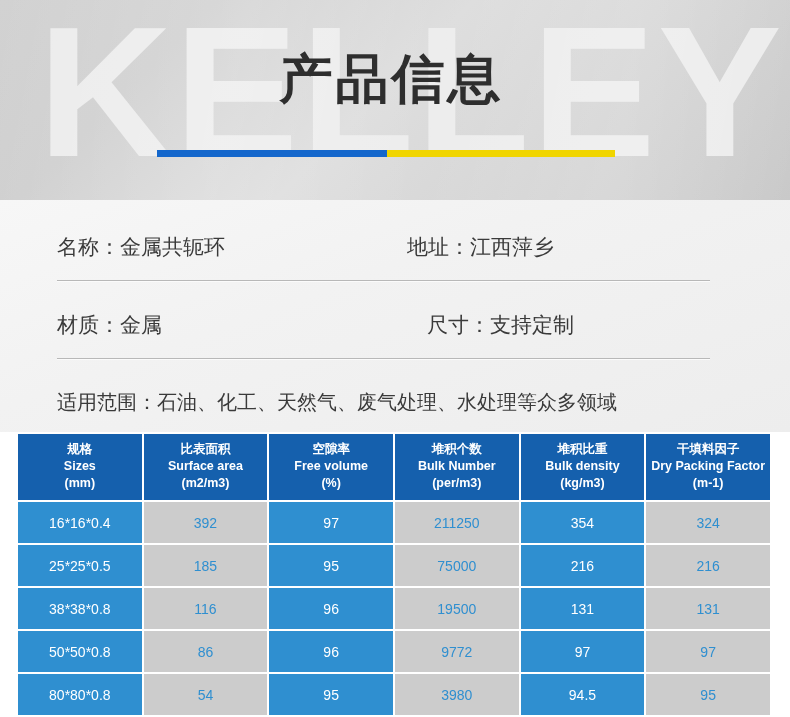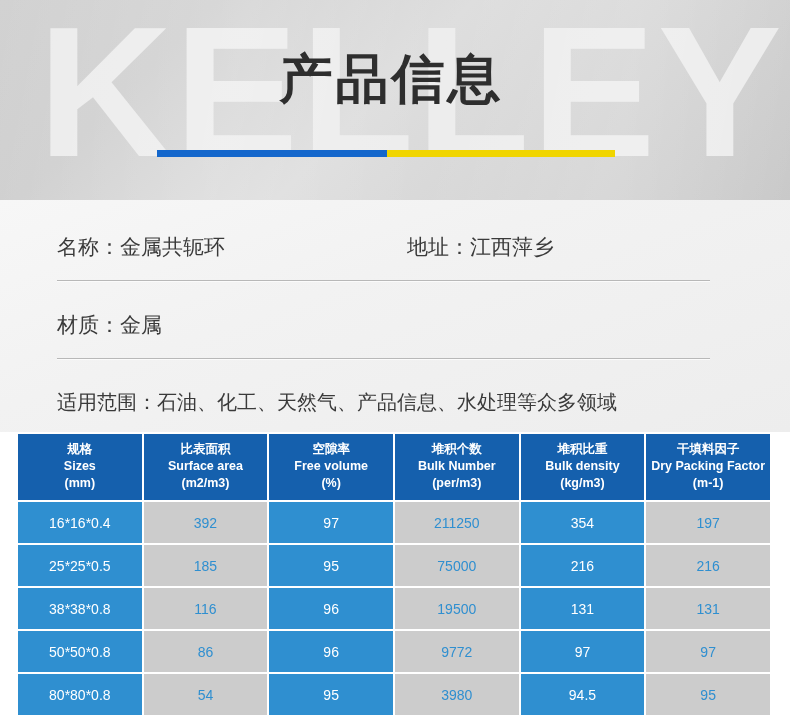--- a/index.html
+++ b/index.html
@@ -184,27 +184,30 @@
       <span class="info-label">地址：</span><span class="info-value">江西萍乡</span>
     </div>
   </div>
 
   <div class="divider d1"></div>
 
   <div class="info-row r2">
     <div class="info-cell left">
       <span class="info-label">材质：</span><span class="info-value">金属</span>
     </div>
+    <div class="info-cell right">
+      <span class="info-label">尺寸：</span><span class="info-value">支持定制</span>
+    </div>
   </div>
 
   <div class="divider d2"></div>
 
   <div class="info-row r3">
     <div class="info-cell wide">
-      <span class="info-label">适用范围：</span><span class="info-value">石油、化工、天然气、产品信息、水处理等众多领域</span>
+      <span class="info-label">适用范围：</span><span class="info-value">石油、化工、天然气、废气处理、水处理等众多领域</span>
     </div>
   </div>
 
 </div>
 
 <div class="spec-table-wrap">
   <table class="spec-table">
     <thead>
       <tr id="header-row">
           <th>
@@ -239,21 +242,21 @@
           </th>
         </tr>
     </thead>
     <tbody id="body-rows">
         <tr>
           <td class="cell-blue">16*16*0.4</td>
           <td class="cell-gray">392</td>
           <td class="cell-blue">97</td>
           <td class="cell-gray">211250</td>
           <td class="cell-blue">354</td>
-          <td class="cell-gray">197</td>
+          <td class="cell-gray">324</td>
         </tr>
         <tr>
           <td class="cell-blue">25*25*0.5</td>
           <td class="cell-gray">185</td>
           <td class="cell-blue">95</td>
           <td class="cell-gray">75000</td>
           <td class="cell-blue">216</td>
           <td class="cell-gray">216</td>
         </tr>
         <tr>

